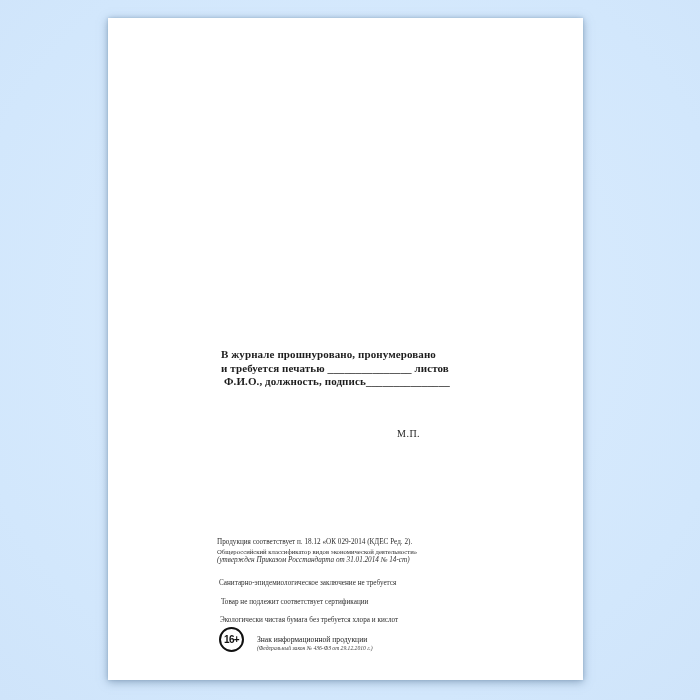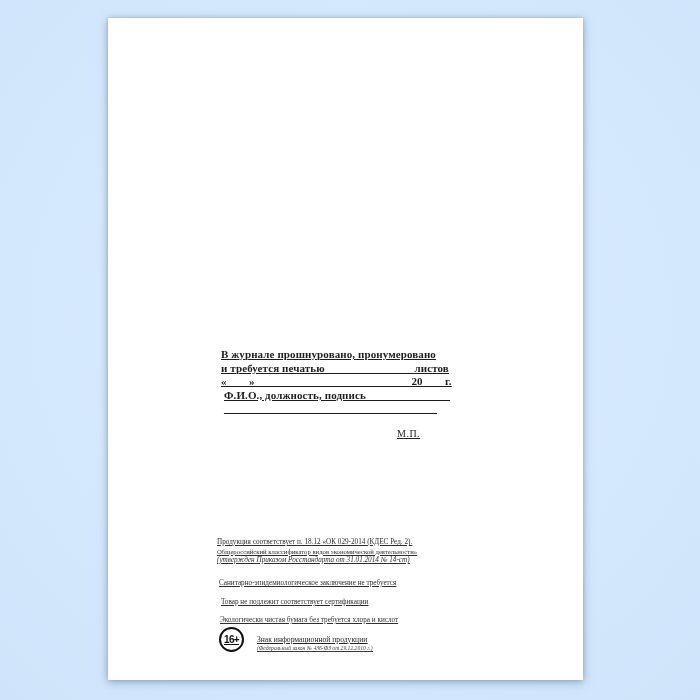--- a/index.html
+++ b/index.html
@@ -1,15 +1,15 @@
 <!DOCTYPE html>
 <html><head>
 <meta charset="utf-8">
 <style>
-  * { margin: 0; padding: 0; box-sizing: border-box; text-decoration: underline; }
+  * { margin: 0; padding: 0; box-sizing: border-box; }
   html, body { width: 700px; height: 700px; }
   body {
     position: relative;
     width: 700px;
     height: 700px;
     overflow: hidden;
     background: radial-gradient(circle at 50% 45%, #dcedfe 0%, #d2e7fc 75%, #cfe4fa 100%);
     font-family: "Liberation Serif", serif;
   }
   .page {
@@ -88,23 +88,21 @@
   .age-subtitle { font-size: 5.6px; line-height: 7px; font-style: italic; color: #3a3a3a; }
 </style>
 </head>
 <body>
 
 <div class="page">
 
   <div class="binding-block">
     <div>В журнале прошнуровано, пронумеровано</div>
     <div>и требуется печатью _______________ листов</div>
-    <div>«____»____________________________20____г.</div>
     <div class="binding-line-indent">Ф.И.О., должность, подпись_______________</div>
-    <div class="binding-line-indent">______________________________________</div>
   </div>
 
   <div class="stamp-label">М.П.</div>
 
   <div class="compliance-block">
     <div class="compliance-line1">Продукция соответствует п. 18.12 «ОК 029-2014 (КДЕС Ред. 2).</div>
     <div class="compliance-line2">Общероссийский классификатор видов экономической деятельности»</div>
     <div class="compliance-line3">(утвержден Приказом Росстандарта от 31.01.2014 № 14-ст)</div>
   </div>
 

